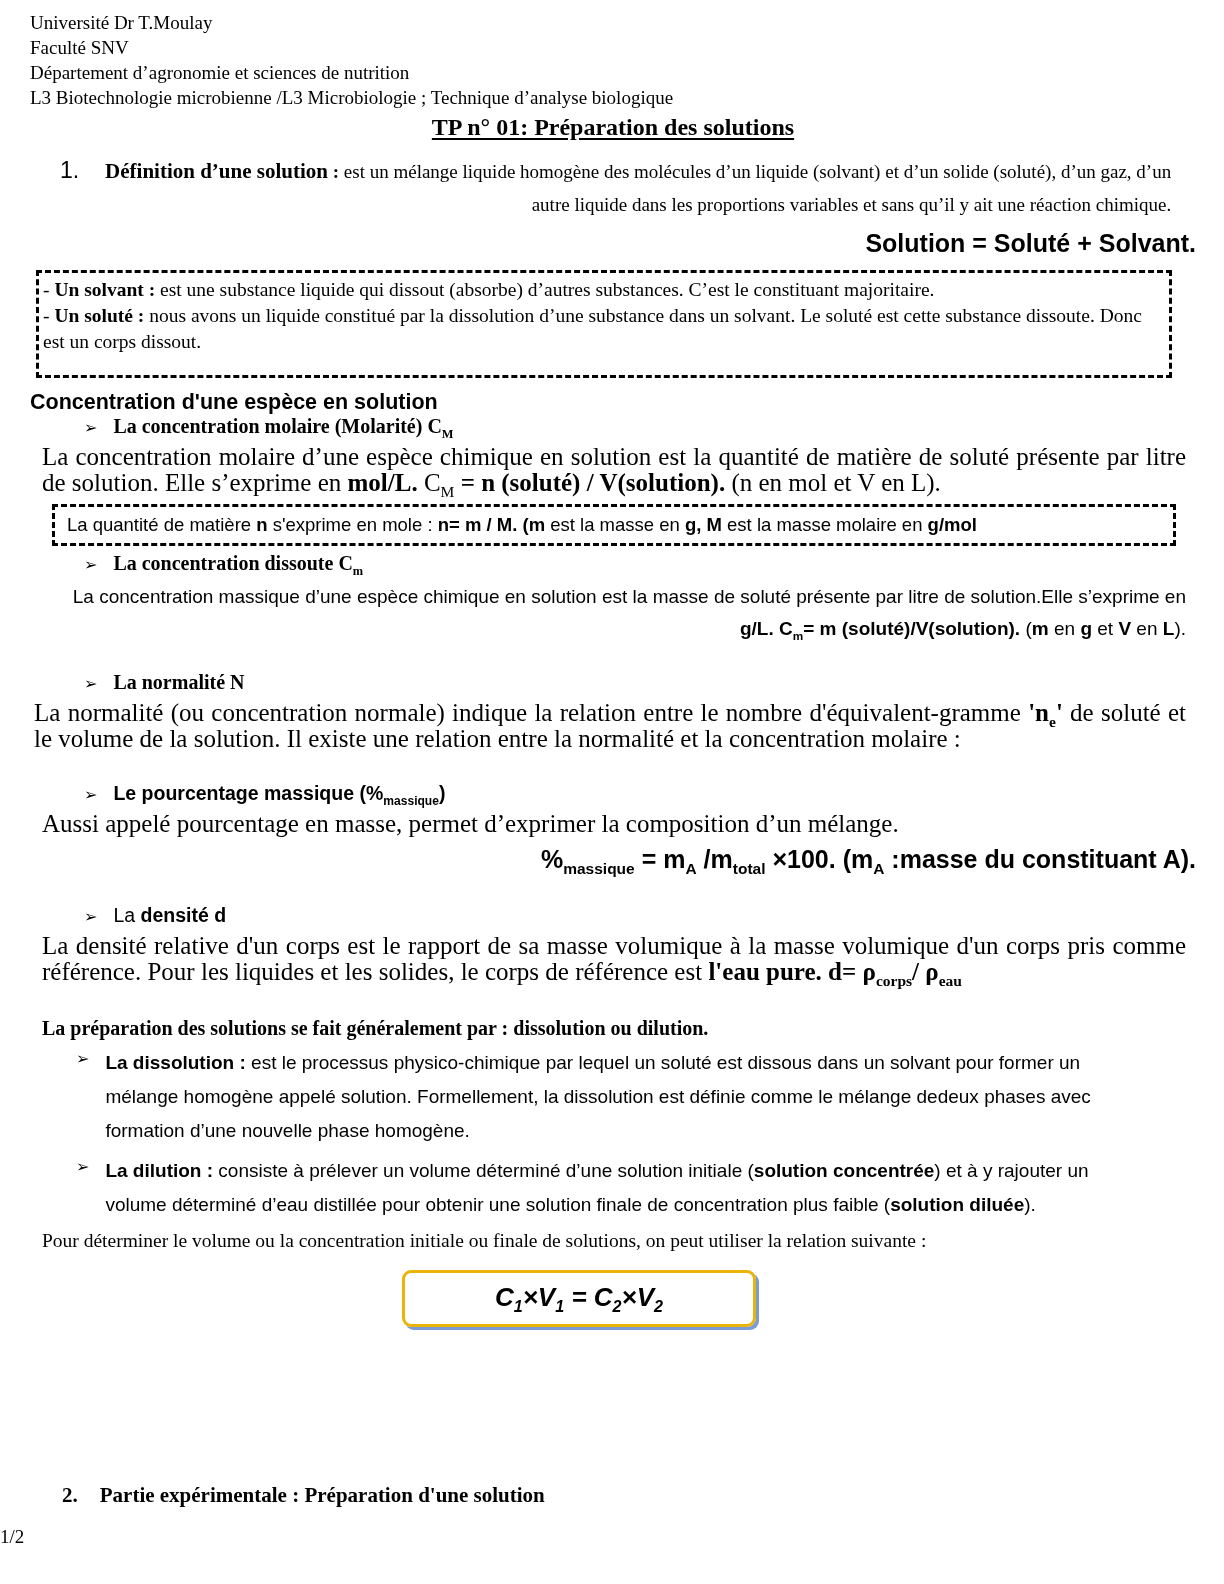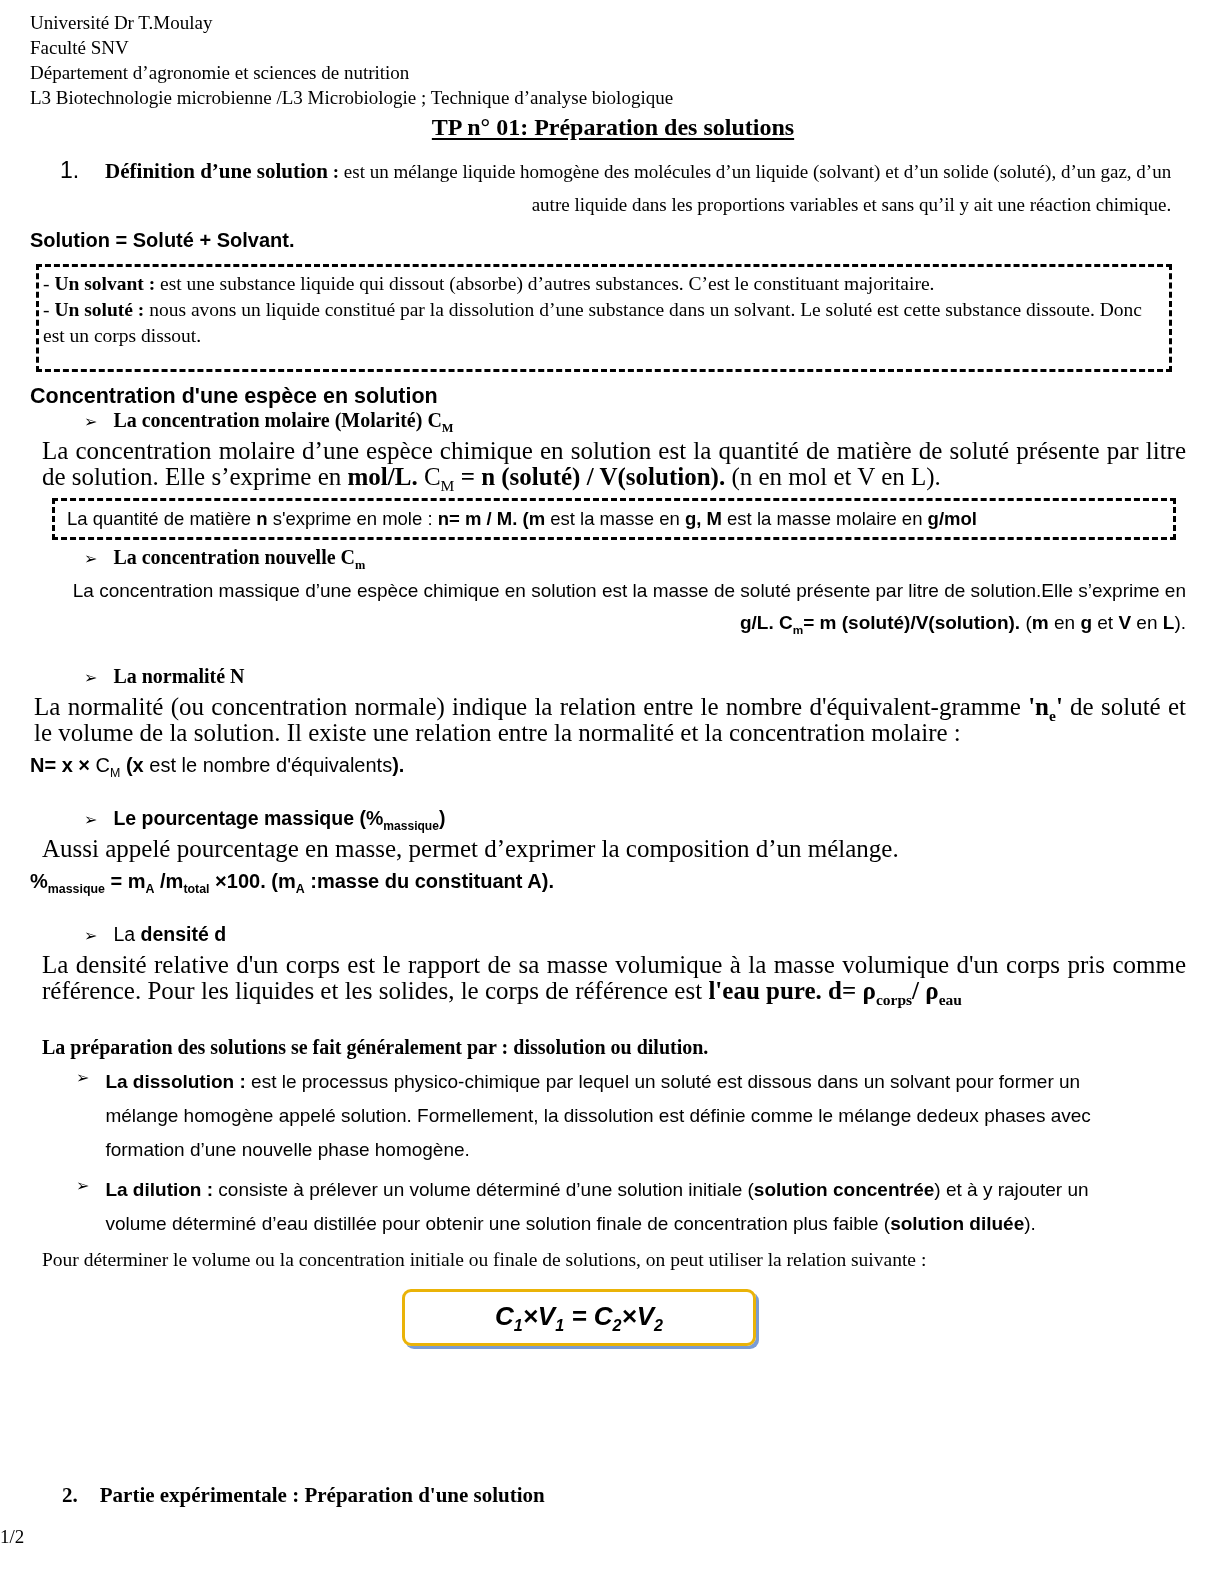--- a/index.html
+++ b/index.html
@@ -23,22 +23,22 @@
   .doc-title{
     text-align:center;font-weight:bold;font-size:24px;margin-top:4px;
     text-decoration:underline;text-underline-offset:3px;
   }
 
   
   .sec1{display:flex;margin:14px 0 0 30px;gap:12px;}
   .sec1-num{font-family:"Liberation Sans",sans-serif;font-size:23px;line-height:30px;}
   .sec1-text{font-family:Liberation Serif, serif;font-size:19px;line-height:33px;width:1080px;text-align:right;}
   .center-formula{
-    text-align:left;font-family:"Liberation Sans",sans-serif;
-    font-weight:bold;font-size:20px;margin-top:8px;
+    text-align:right;font-family:"Liberation Sans",sans-serif;
+    font-weight:bold;font-size:25px;margin-top:8px;
   }
 
   
   .dash-box1{
     border:3px dashed #000;margin:12px 24px 0 6px;
     padding:4px 8px 20px 4px;font-size:19.5px;line-height:26px;
   }
   .dash-box2{
     border:3px dashed #000;margin:8px 20px 0 22px;
     padding:5px 10px 6px 12px;
@@ -116,30 +116,29 @@
       <span class="bh-serif"><span class="b">La concentration molaire (Molarité) C</span><span class="b sub">M</span></span>
     </div>
     <div class="para-serif"><span>La concentration molaire d’une espèce chimique en solution est la quantité de matière de soluté présente par litre de solution. Elle s’exprime en </span><span class="b">mol/L. </span><span>C</span><span class="sub">M</span><span class="b"> = </span><span class="b">n (soluté) / V(solution). </span><span>(n en mol et V en L).</span></div>
 
     <div class="dash-box2">
       <span><span>La quantité de matière </span><span class="b">n</span><span> s'exprime en mole : </span><span class="b">n= m / M. (m</span><span> est la masse en </span><span class="b">g, M</span><span> est la masse molaire en </span><span class="b">g/mol</span></span>
     </div>
 
     <div class="bullet-row mt6">
       <span class="bullet-arrow">➢</span>
-      <span class="bh-serif"><span class="b">La concentration nouvelle C</span><span class="b sub">m</span></span>
+      <span class="bh-serif"><span class="b">La concentration dissoute C</span><span class="b sub">m</span></span>
     </div>
     <div class="para-sans"><span>La concentration massique d’une espèce chimique en solution est la masse de soluté présente par  litre de solution.</span><span>Elle s’exprime en </span><span class="b">g/L. C</span><span class="b sub">m</span><span class="b">= m (soluté)/V(solution). </span><span>(</span><span class="b">m</span><span> en </span><span class="b">g</span><span> et </span><span class="b">V</span><span> en </span><span class="b">L</span><span>).</span></div>
 
     <div class="bullet-row mt26">
       <span class="bullet-arrow">➢</span>
       <span class="bh-serif">La normalité N</span>
     </div>
     <div class="para-serif" style="margin-left:4px;"><span> La normalité (ou concentration normale) indique la relation entre le nombre d'équivalent-gramme </span><span class="b">'n</span><span class="b sub">e</span><span class="b">'</span><span> de soluté et le volume de la solution. Il existe une relation entre la normalité et la concentration molaire :</span></div>
-    <div class="center-formula" style="font-weight:normal;"><span class="b">N= x × </span><span>C</span><span class="sub">M</span><span class="b"> (x</span><span> est le nombre d'équivalents</span><span class="b">).</span></div>
 
     <div class="bullet-row mt30">
       <span class="bullet-arrow">➢</span>
       <span class="bh-sans"><span class="b">Le pourcentage massique (%</span><span class="b sub">massique</span><span class="b">)</span></span>
     </div>
     <div class="para-serif">Aussi appelé pourcentage en masse, permet d’exprimer la composition d’un mélange.</div>
     <div class="center-formula"><span class="b">%</span><span class="b sub">massique</span><span class="b"> = m</span><span class="b sub">A</span><span class="b"> /m</span><span class="b sub">total</span><span class="b"> ×100. (m</span><span class="b sub">A</span><span class="b"> :masse du constituant A).</span></div>
 
     <div class="bullet-row mt30">
       <span class="bullet-arrow">➢</span>

